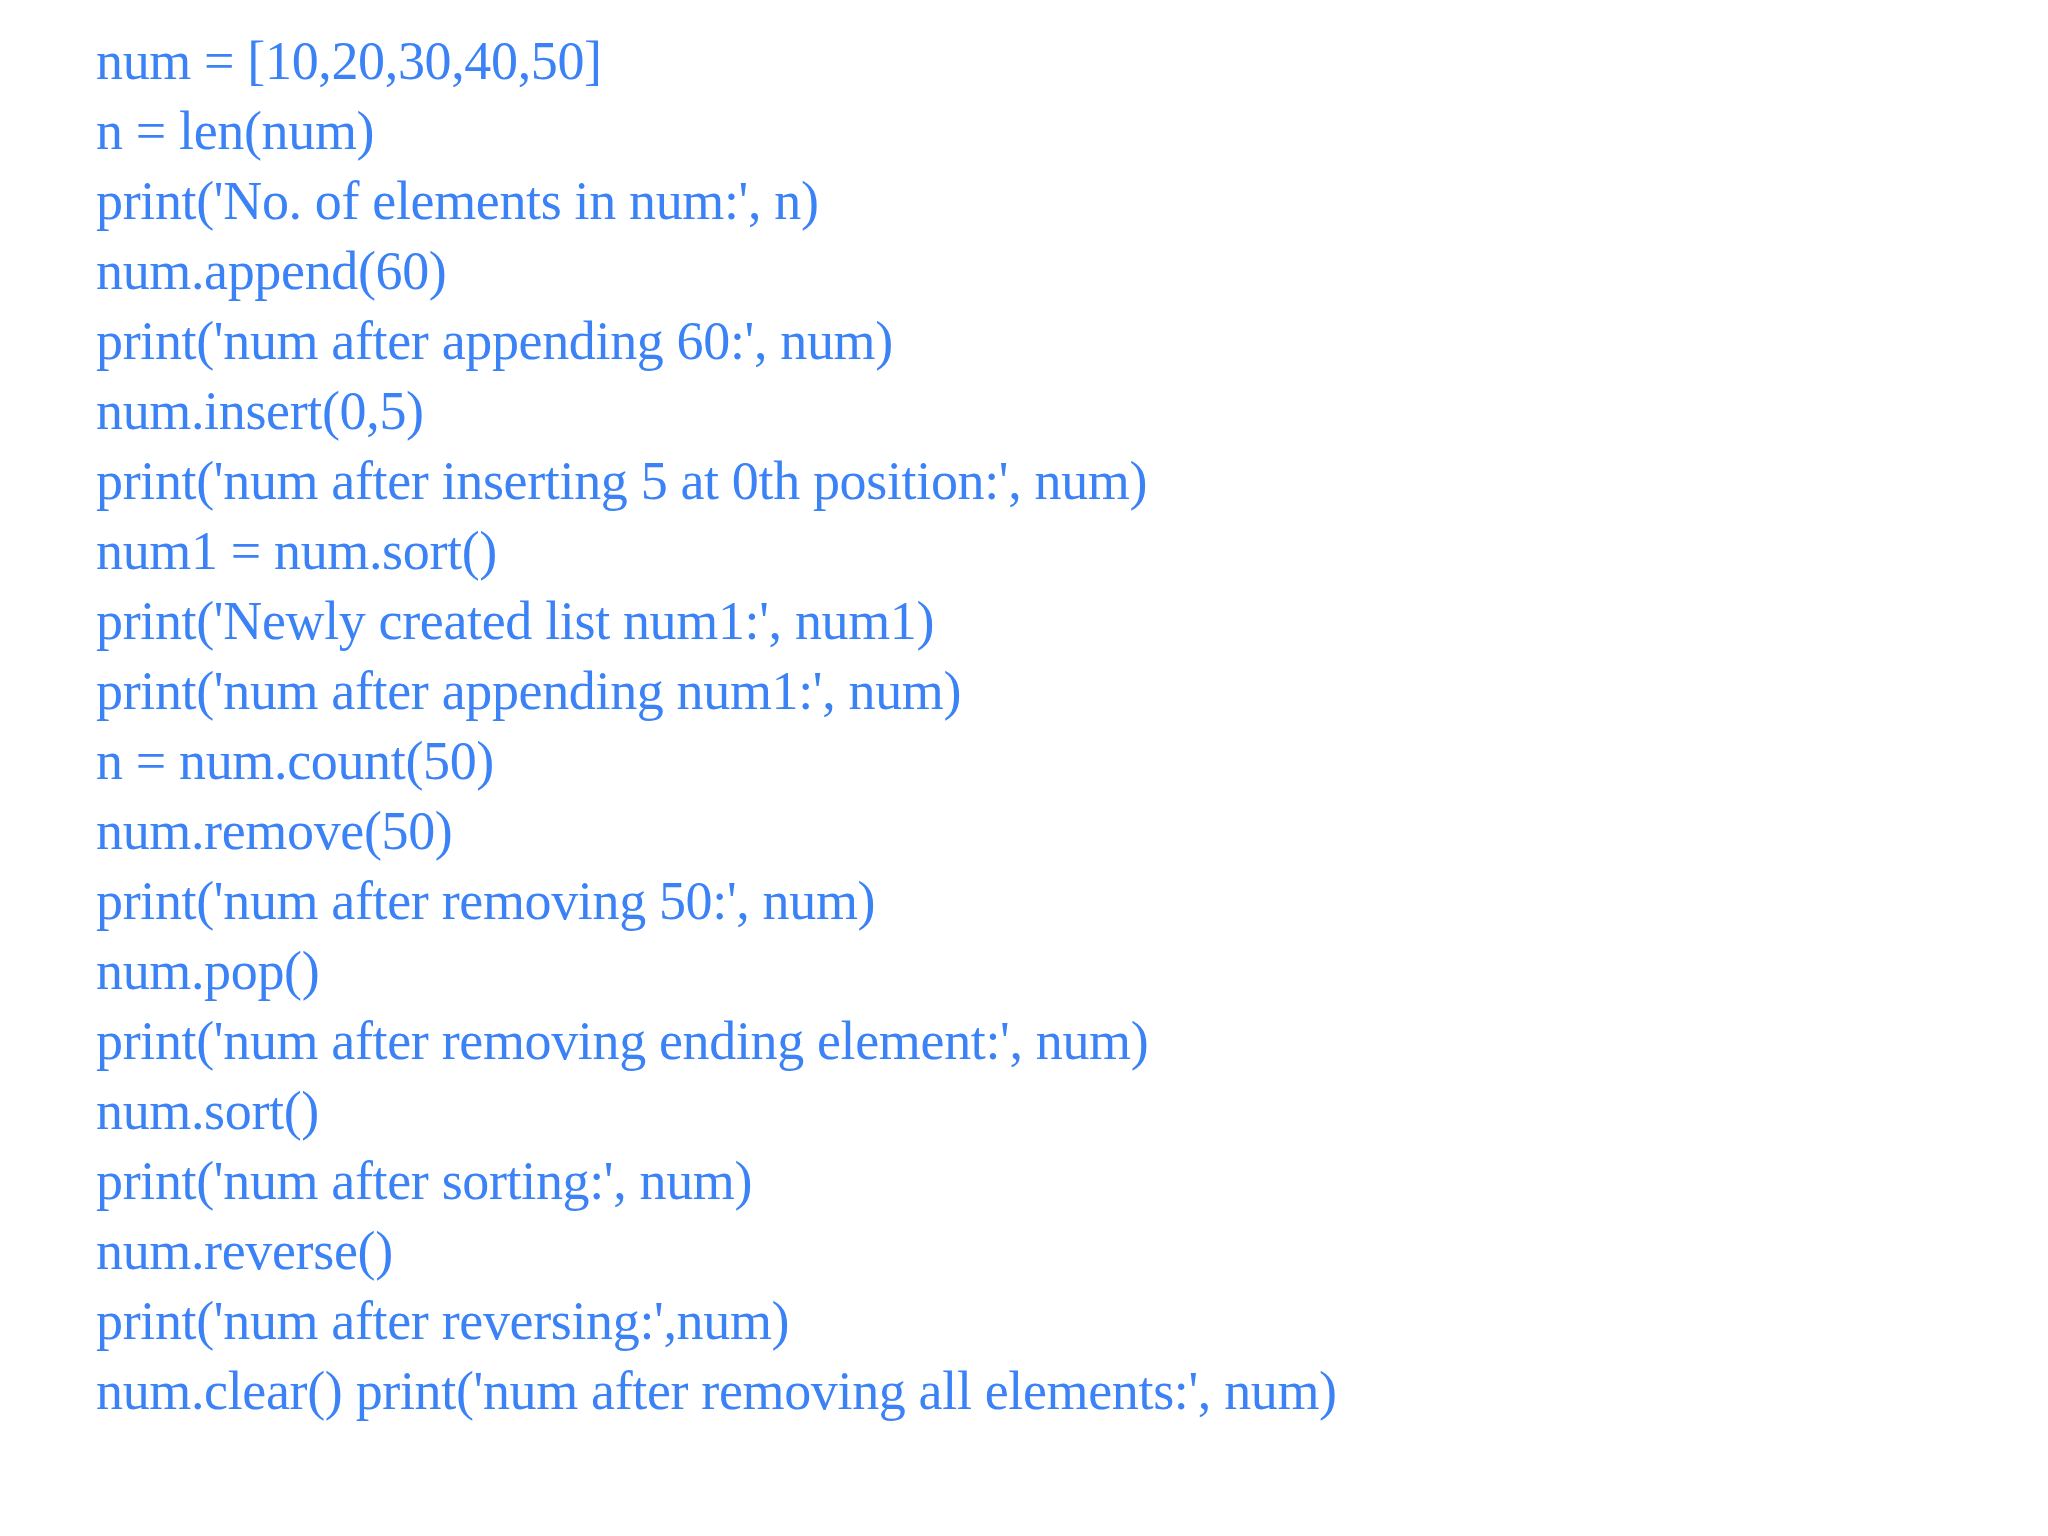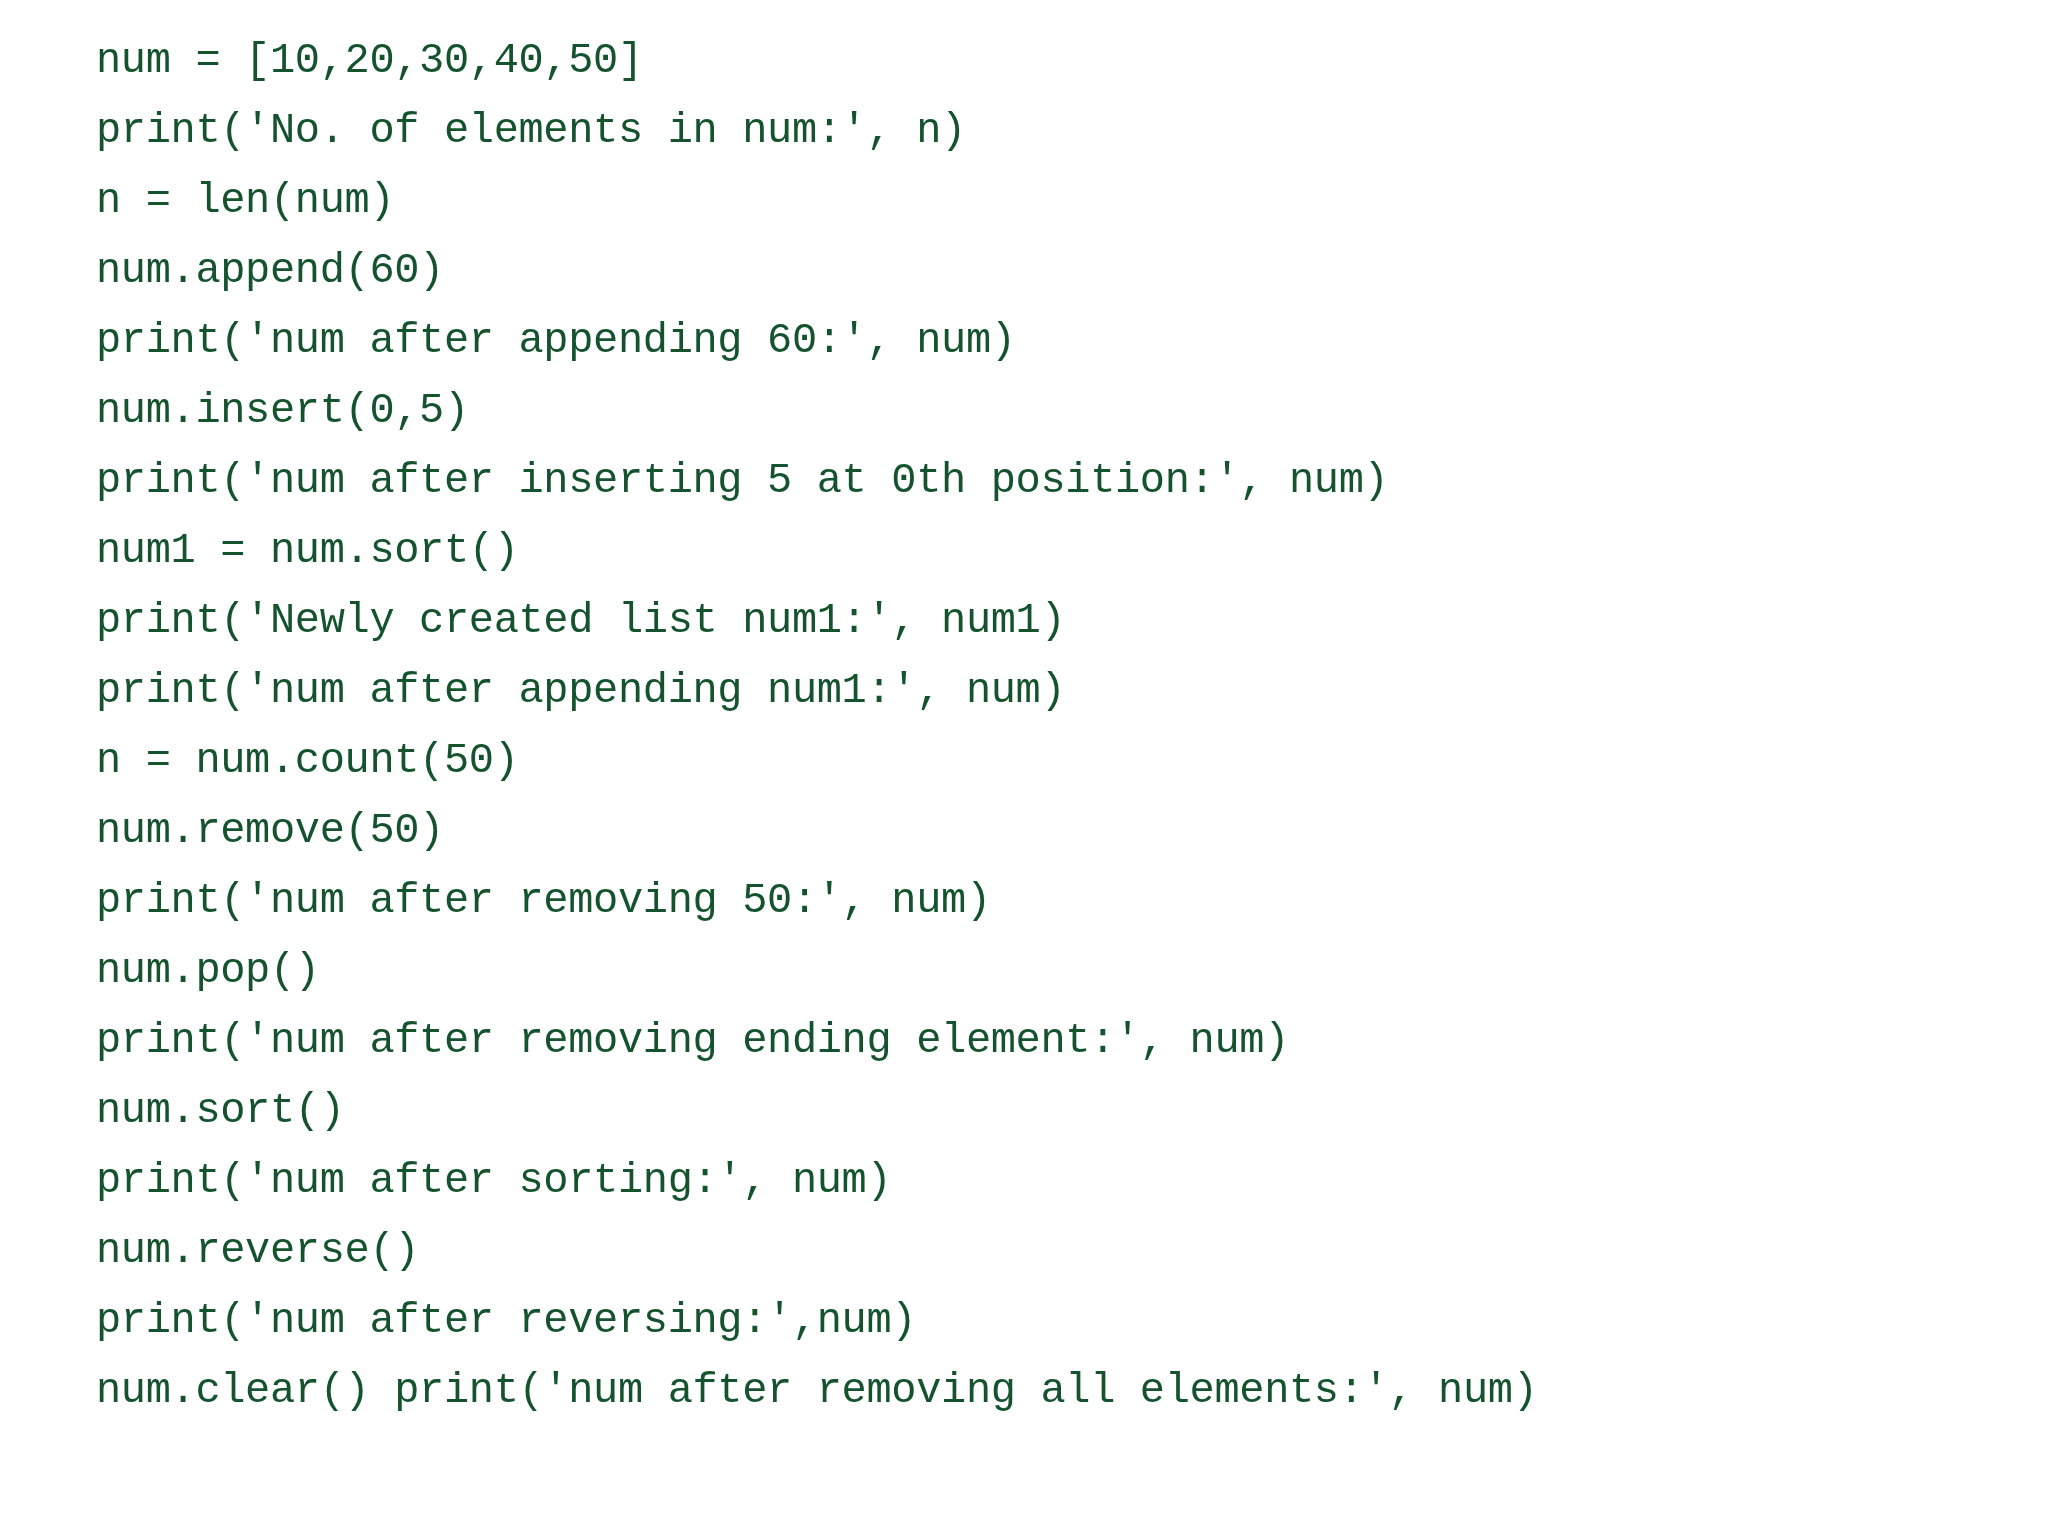--- a/index.html
+++ b/index.html
@@ -22,39 +22,39 @@
     height: 1536px;
     background: #ffffff;
     padding-top: 26px;
     padding-left: 96px;
     padding-right: 40px;
     overflow: hidden;
   }
 
   .code-line {
     display: block;
-    font-family: Liberation Mono, monospace;
-    font-size: 42px;
+    font-family: Liberation Serif, serif;
+    font-size: 54px;
     line-height: 70px;
     height: 70px;
-    color: #14532d;
+    color: #3b82f6;
     white-space: pre;
     letter-spacing: -0.35px;
     font-weight: 400;
     -webkit-font-smoothing: antialiased;
   }
 </style>
 </head>
 <body>
 
 <div id="code-listing">
 
 <span class="code-line">num = [10,20,30,40,50]</span>
+    <span class="code-line">n = len(num)</span>
     <span class="code-line">print('No. of elements in num:', n)</span>
-    <span class="code-line">n = len(num)</span>
     <span class="code-line">num.append(60)</span>
     <span class="code-line">print('num after appending 60:', num)</span>
     <span class="code-line">num.insert(0,5)</span>
     <span class="code-line">print('num after inserting 5 at 0th position:', num)</span>
     <span class="code-line">num1 = num.sort()</span>
     <span class="code-line">print('Newly created list num1:', num1)</span>
     <span class="code-line">print('num after appending num1:', num)</span>
     <span class="code-line">n = num.count(50)</span>
     <span class="code-line">num.remove(50)</span>
     <span class="code-line">print('num after removing 50:', num)</span>

